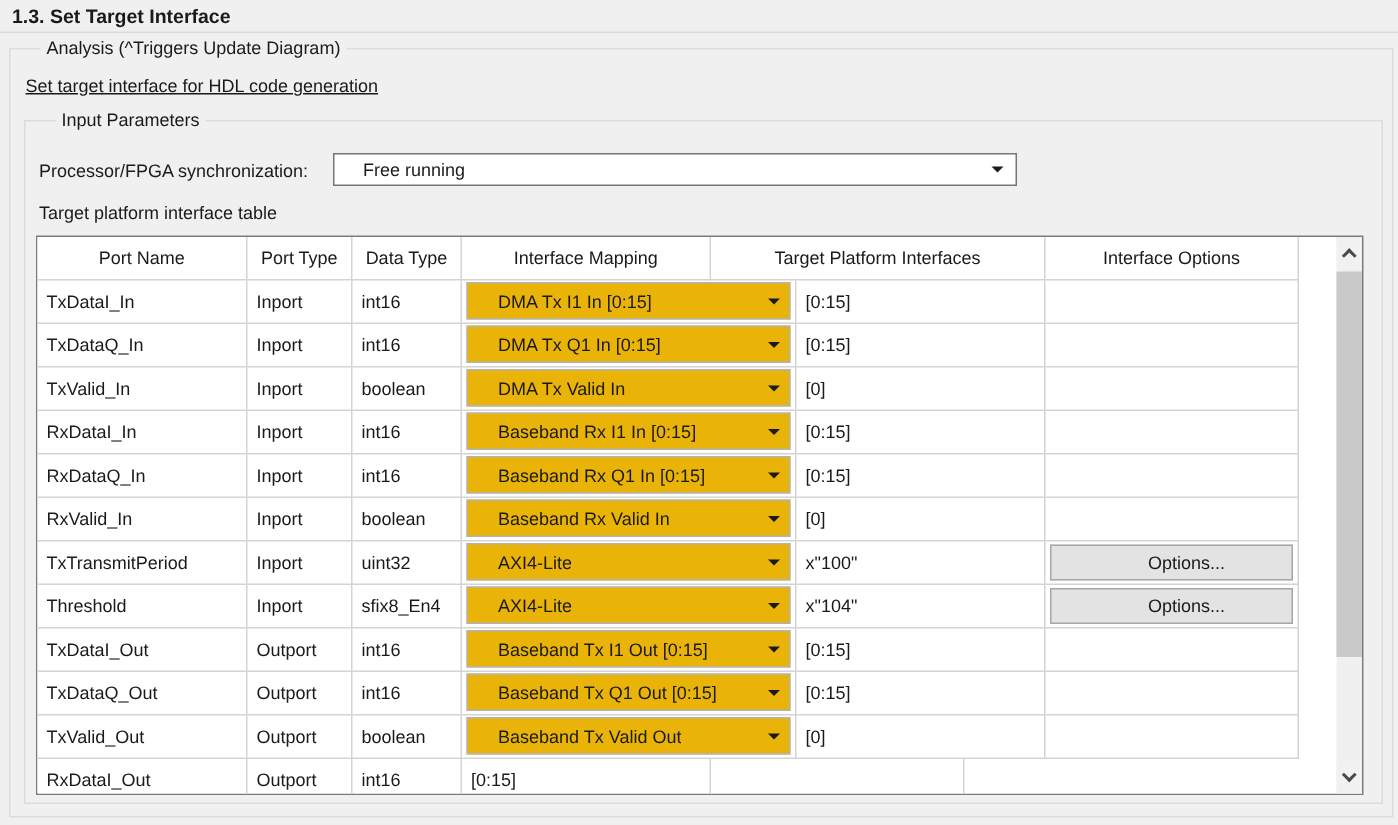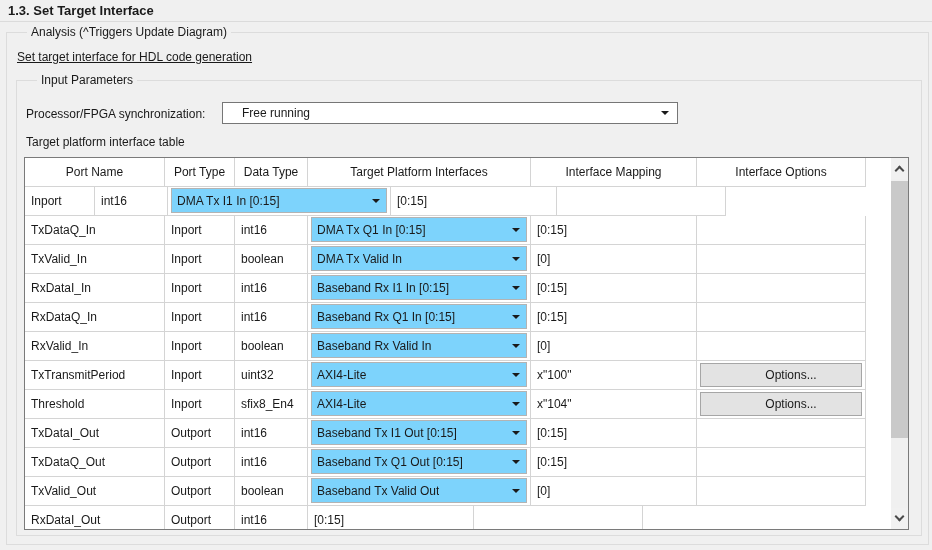--- a/index.html
+++ b/index.html
@@ -63,22 +63,22 @@
   .cell {
     display: flex; align-items: center;
     border-right: 1px solid #d4d4d4; border-bottom: 1px solid #d4d4d4;
     padding-left: 6px; white-space: nowrap; overflow: hidden;
   }
   .c1 { width: 140px; } .c2 { width: 70px; } .c3 { width: 73px; }
   .c4 { width: 223px; } .c5 { width: 166px; } .c6 { width: 169px; }
   .cell.c4, .cell.c6 { padding-left: 0; position: relative; }
   .dd {
     position: absolute; left: 3px; right: 3px; top: 1px; bottom: 2px;
-    background: #7dd3fc; border: 1px solid #b3b3b3;
-    display: flex; align-items: center; padding-left: 5px; cursor: default;
+    background: #eab308; border: 1px solid #b3b3b3;
+    display: flex; align-items: center; padding-left: 20px; cursor: default;
   }
   .dd-label { white-space: nowrap; overflow: hidden; }
   .dd-arrow { position: absolute; right: 6px; top: 50%; margin-top: -2px; }
   .opt-btn {
     position: absolute; left: 3px; right: 3px; top: 2px; bottom: 2px;
     background: #e3e3e3; border: 1px solid #a6a6a6;
     display: flex; align-items: center; justify-content: center; cursor: default; padding-left: 20px;
   }
   .vscroll { width: 17px; height: 371px; position: relative; background: #f0f0f0; }
   .sb-btn {
@@ -114,26 +114,27 @@
     </div>
 
     <div class="table-caption">Target platform interface table</div>
 
     <div class="table-frame">
       <div class="grid-area">
         <div class="hrow">
           <div class="hcell c1">Port Name</div>
           <div class="hcell c2">Port Type</div>
           <div class="hcell c3">Data Type</div>
+          <div class="hcell c5">Interface Mapping</div>
           <div class="hcell c4">Target Platform Interfaces</div>
-          <div class="hcell c5">Interface Mapping</div>
           <div class="hcell c6">Interface Options</div>
         </div>
         <div>
             <div class="trow">
+    <div class="cell c1">TxDataI_In</div>
     <div class="cell c2">Inport</div>
     <div class="cell c3">int16</div>
     <div class="cell c4">
       <div class="dd">
         <span class="dd-label">DMA Tx I1 In [0:15]</span>
         <span class="tri dd-arrow"></span>
       </div>
     </div>
     <div class="cell c5">[0:15]</div>
     <div class="cell c6">

